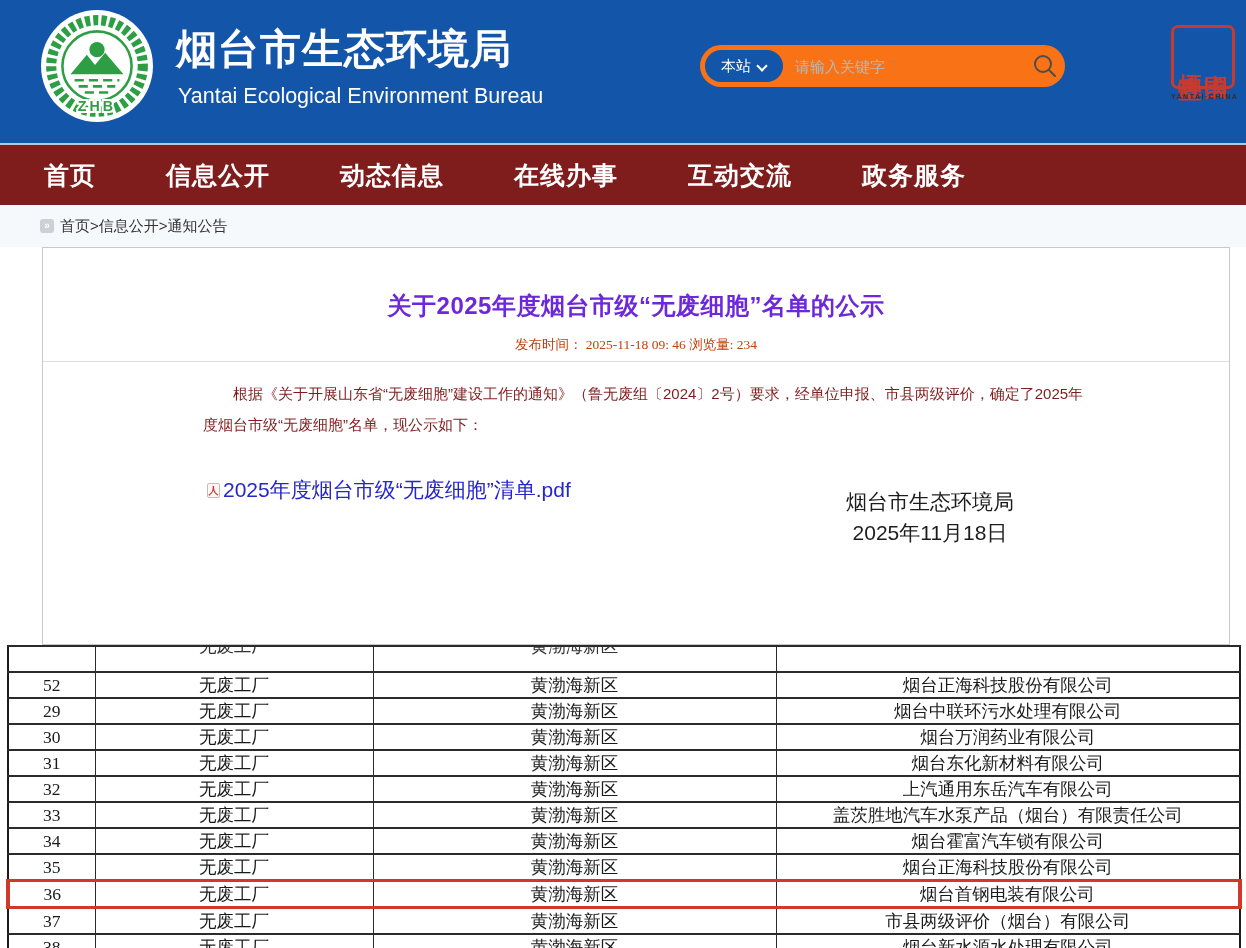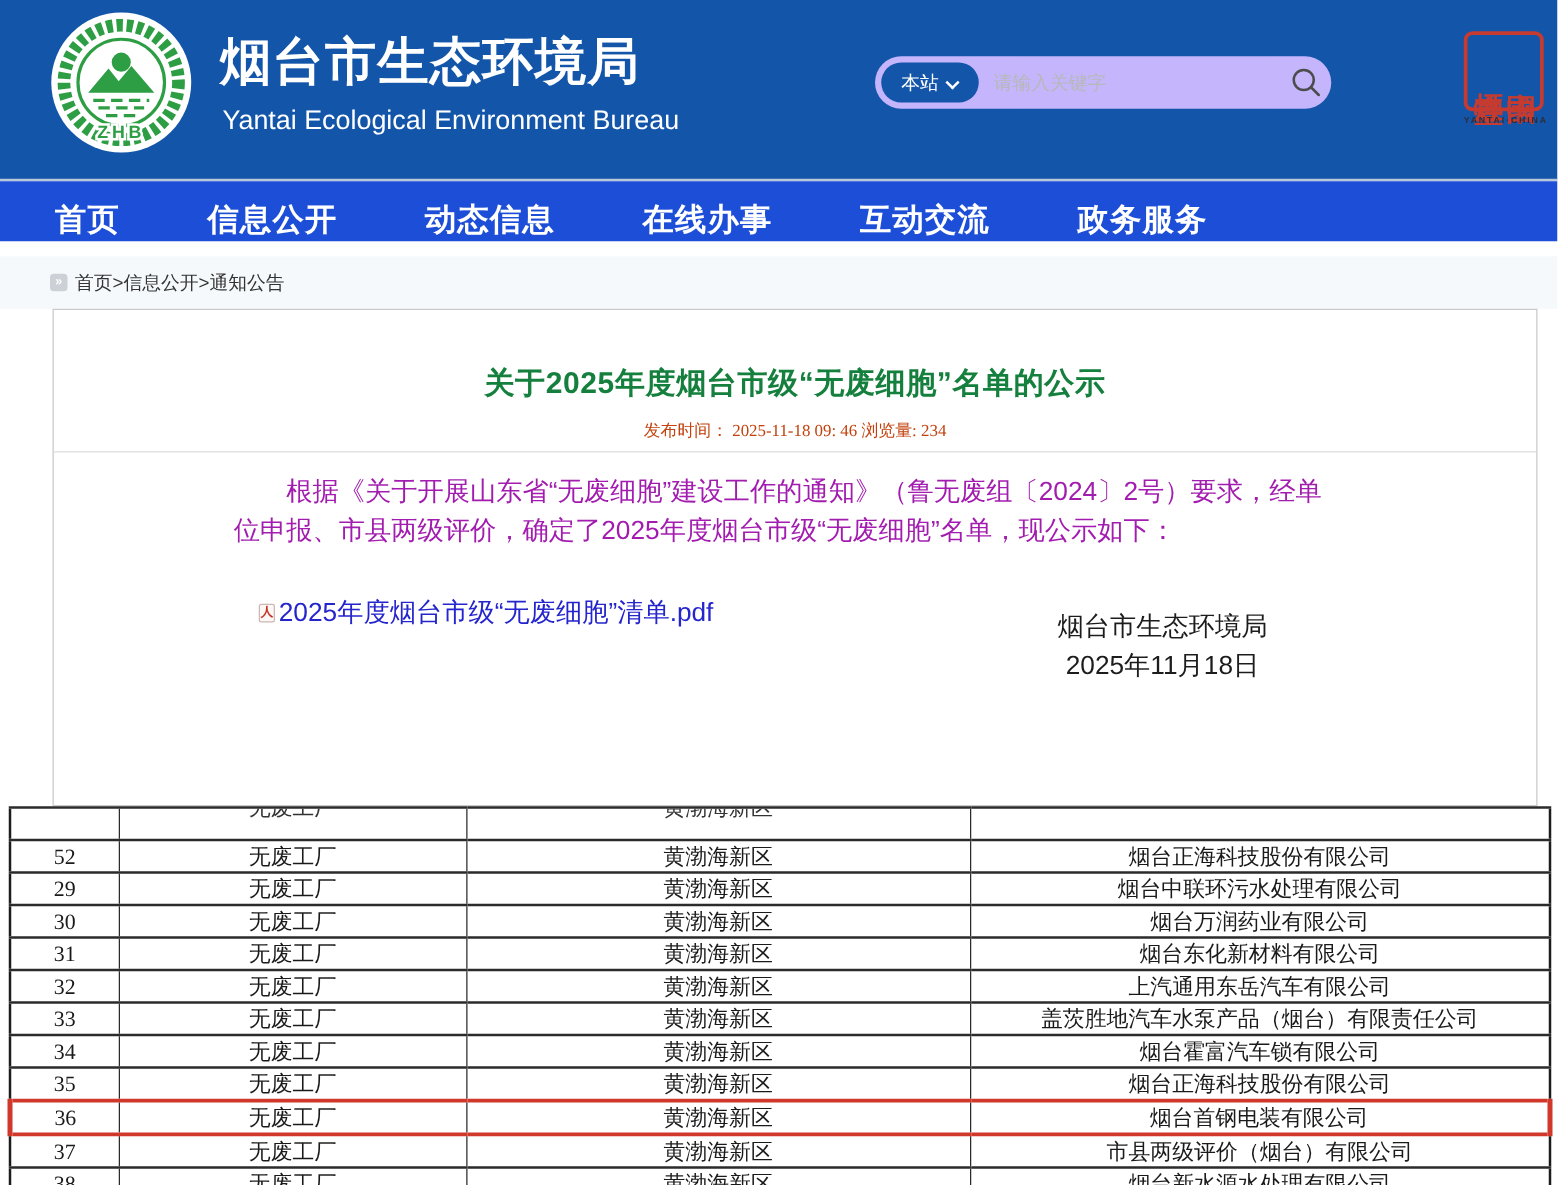--- a/index.html
+++ b/index.html
@@ -10,48 +10,48 @@
     -webkit-font-smoothing:antialiased;
   }
   
   .header { position:absolute; left:0; top:0; width:1246px; height:144px; background:#1355a9; }
   .header-sep { position:absolute; left:0; top:143px; width:1246px; height:2px; background:#b9c7d9; }
   .logo { position:absolute; left:40px; top:9px; width:114px; height:114px; }
   .site-names { position:absolute; left:176px; top:0; color:#ffffff; }
   .site-zh { position:absolute; left:0; top:22px; width:600px; font-size:41px; font-weight:bold; letter-spacing:1px; white-space:nowrap; }
   .site-en { position:absolute; left:2px; top:84px; width:600px; font-size:21.5px; font-weight:500; white-space:nowrap; }
   
-  .search { position:absolute; left:700px; top:45px; width:365px; height:42px; background:#c4b5fd; border-radius:21px; display:flex; align-items:center; }
+  .search { position:absolute; left:700px; top:45px; width:365px; height:42px; background:#f97316; border-radius:21px; display:flex; align-items:center; }
   .scope-pill { margin-left:5px; width:78px; height:32px; background:#1355a9; border-radius:16px; display:flex; align-items:center; justify-content:center; gap:7px; cursor:pointer; flex:0 0 auto; }
   .scope-label { color:#ffffff; font-size:15px; }
   .chevron { width:9px; height:9px; display:inline-block; position:relative; top:-2px; }
   .chevron::before { content:""; position:absolute; left:0; top:2px; width:6px; height:6px; border-right:2px solid #fff; border-bottom:2px solid #fff; transform:rotate(45deg); }
   .search-input { flex:1 1 auto; border:none; outline:none; height:30px; margin-left:12px; font-size:15px; color:#444; background:transparent; }
   .search-input::placeholder { color:#b8b8b8; }
   .search-btn { flex:0 0 auto; width:40px; height:40px; border:none; background:transparent; cursor:pointer; display:flex; align-items:center; justify-content:center; }
   
   .seal { position:absolute; left:1171px; top:25px; width:64px; height:84px; }
   .seal-box { width:64px; height:64px; border:3px solid #c53b30; border-radius:7px; display:flex; flex-direction:row-reverse; align-items:stretch; justify-content:space-around; padding:2px 3px; }
   .seal-col { writing-mode:vertical-rl; text-orientation:upright; font-family:"Liberation Serif","DejaVu Serif",serif; font-size:24px; font-weight:bold; color:#c53b30; line-height:1; letter-spacing:2px; margin:auto; }
   .seal-caption { margin-top:4px; text-align:center; font-size:7px; letter-spacing:1.5px; color:#2e2e38; font-weight:bold; white-space:nowrap; }
   
-  .navbar { position:absolute; left:0; top:145px; width:1246px; height:48px; background:#1d4ed8; }
+  .navbar { position:absolute; left:0; top:145px; width:1246px; height:60px; background:#7f1d1d; }
   .nav-list { list-style:none; display:flex; align-items:center; height:60px; padding-left:44px; gap:70px; }
   .nav-list li { color:#ffffff; font-size:25px; font-weight:600; letter-spacing:1px; cursor:pointer; white-space:nowrap; }
   
   .lower { position:absolute; left:0; top:205px; width:1246px; height:743px; background:#ffffff; }
   .crumbbar { position:absolute; left:0; top:0; width:1246px; height:42px; background:#f6f9fc; display:flex; align-items:center; }
   .crumb-icon { width:14px; height:14px; margin-left:40px; background:#ccd1d8; border-radius:3px; color:#ffffff; font-size:10px; line-height:14px; text-align:center; font-weight:bold; }
   .crumb-path { margin-left:6px; font-size:15px; color:#333333; cursor:pointer; }
   
   .content-box { position:absolute; left:42px; top:42px; width:1188px; height:398px; background:#ffffff; border:1px solid #c9c9c9; }
-  .doc-title { position:absolute; left:0; top:42px; width:100%; text-align:center; font-size:24px; font-weight:bold; color:#15803d; letter-spacing:0.5px; }
+  .doc-title { position:absolute; left:0; top:42px; width:100%; text-align:center; font-size:24px; font-weight:bold; color:#6d28d9; letter-spacing:0.5px; }
   .doc-meta { position:absolute; left:0; top:88px; width:100%; text-align:center; font-size:13.5px; color:#c2410c; font-family:"Liberation Serif","DejaVu Serif",serif; }
   .doc-divider { position:absolute; left:0px; top:113px; width:100%; height:1px; background:#dddddd; }
-  .doc-body { position:absolute; left:144px; top:130px; width:884px; font-size:21px; line-height:31px; color:#a21caf; text-indent:2em; }
+  .doc-body { position:absolute; left:160px; top:130px; width:884px; font-size:15px; line-height:31px; color:#7f1d1d; text-indent:2em; }
   .attachment { position:absolute; left:164px; top:228px; display:flex; align-items:center; gap:3px; cursor:pointer; }
   .pdf-icon { width:13px; height:15px; border:1px solid #c9b8b4; background:#fdf7f6; color:#c53326; font-size:10px; font-weight:bold; line-height:13px; text-align:center; border-radius:2px; }
   .attachment a { font-size:21px; color:#2525cd; text-decoration:none; }
   .signature { position:absolute; right:215px; top:238px; text-align:center; font-size:21px; line-height:31px; color:#1c1c1c; }
   
   .list-table-wrap { position:absolute; left:6px; top:440px; width:1236px; }
   table.list { width:100%; border-collapse:collapse; table-layout:fixed; font-family:"Liberation Serif","DejaVu Serif",serif; font-size:17.5px; color:#1a1a1a; border:2px solid #1c1c1c; }
   table.list td { border:1px solid #2b2b2b; border-top-width:2px; border-bottom-width:2px; text-align:center; height:22.5px; padding:0; overflow:hidden; white-space:nowrap; }
   tr.partial td { height:7px; }
   tr.partial td span { display:block; transform:translateY(-13px); color:#333; }

